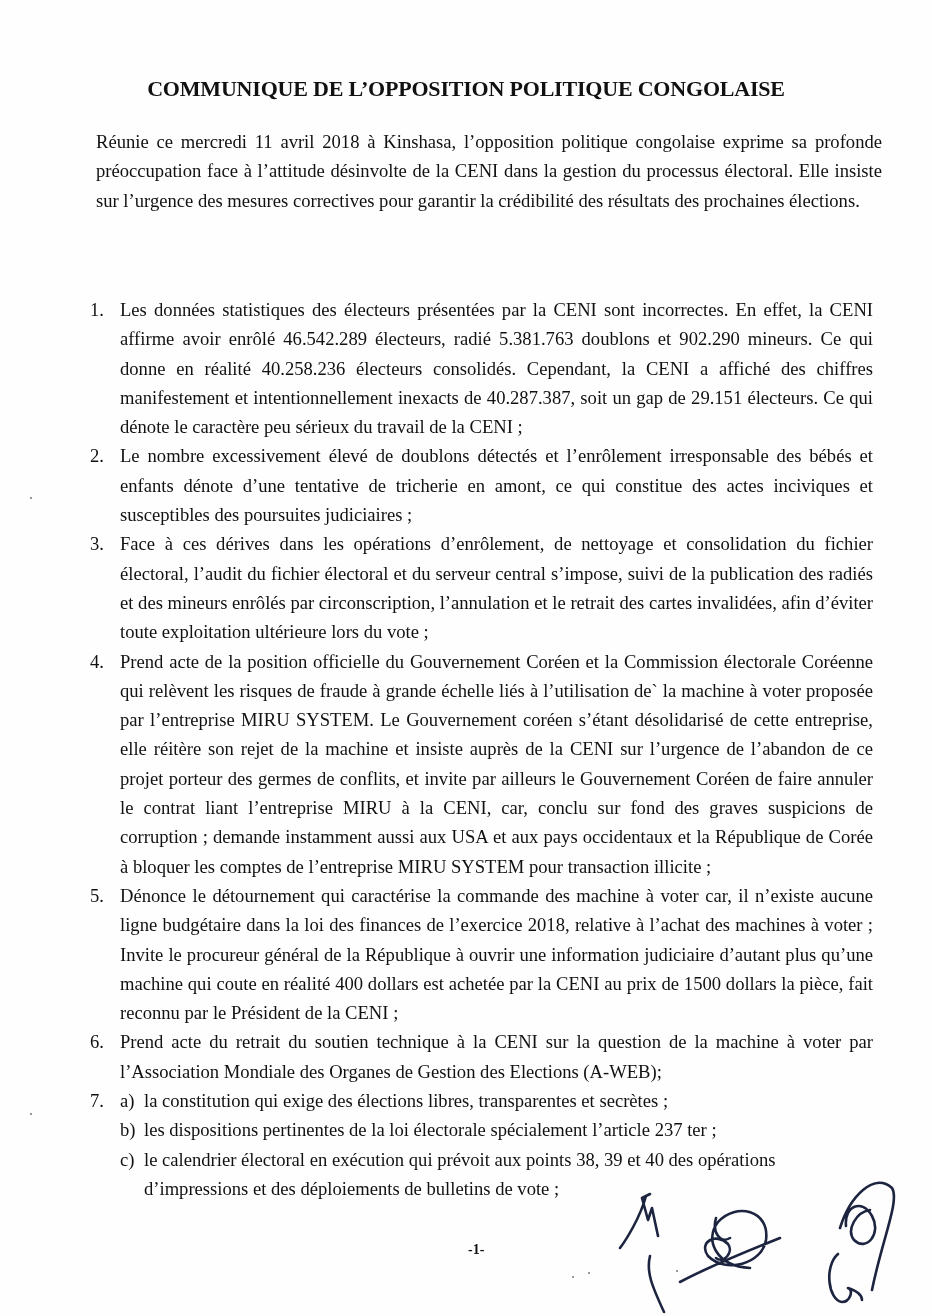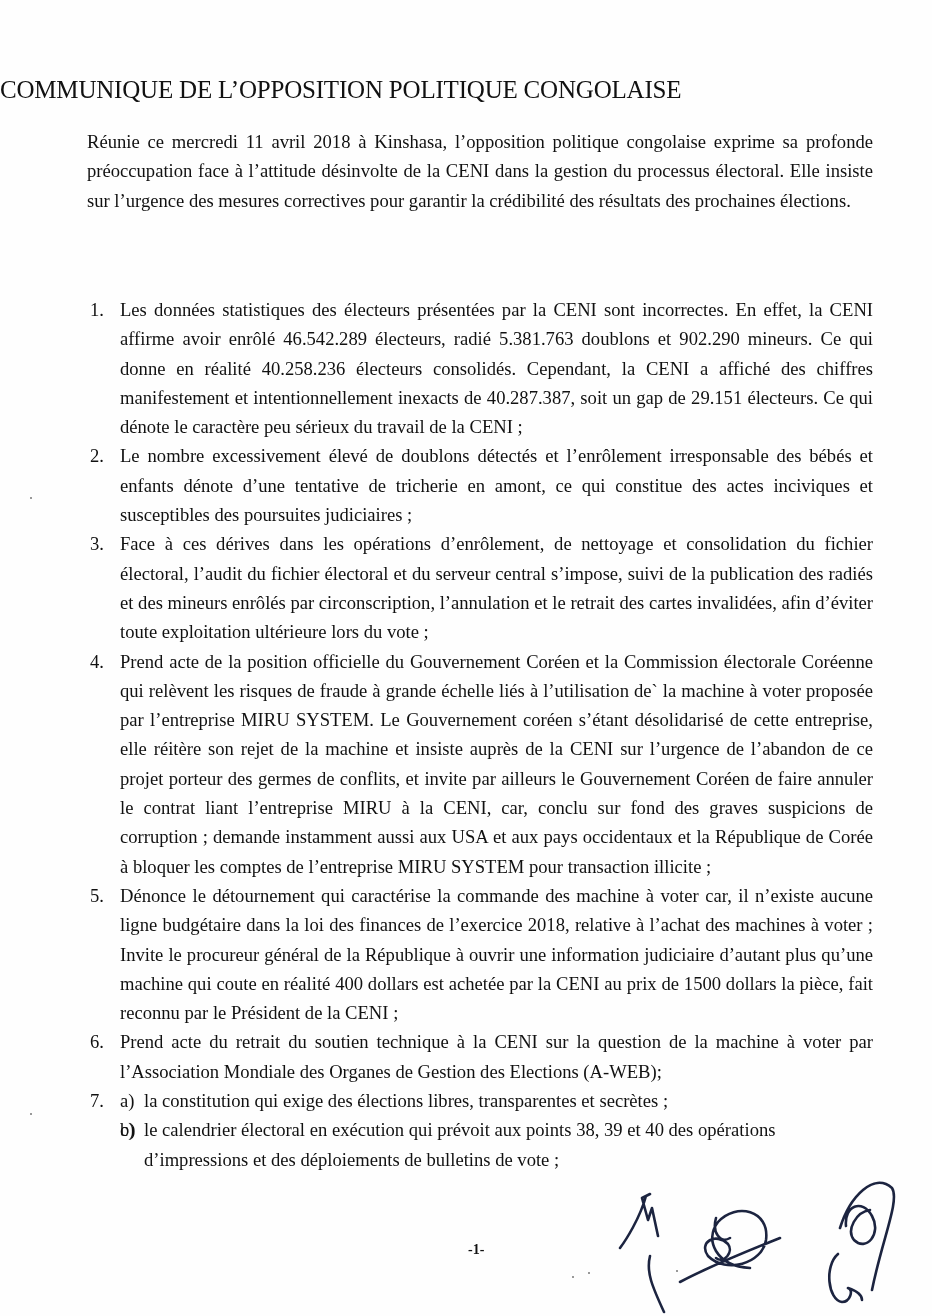--- a/index.html
+++ b/index.html
@@ -3,25 +3,25 @@
 <meta charset="utf-8">
 <style>
   html, body { margin: 0; padding: 0; background: #ffffff; }
   body {
     width: 932px; height: 1316px; position: relative; overflow: hidden;
     font-family: "Liberation Serif", "DejaVu Serif", serif;
     color: #111111;
   }
   .page { position: absolute; left: 0; top: 0; width: 932px; height: 1316px; background: #fefefe; }
   .title {
-    position: absolute; top: 76px; left: 0; width: 932px; 
-    font-weight: normal; font-size: 25px; letter-spacing: -0.2px;
+    position: absolute; top: 76px; left: 0; width: 932px; text-align: center;
+    font-weight: bold; font-size: 22px; letter-spacing: -0.2px;
   }
   .para {
-    position: absolute; left: 87px; width: 786px;
+    position: absolute; left: 96px; width: 786px;
     font-size: 18.6px; line-height: 29.3px; text-align: justify;
     text-align-last: left;
   }
   .intro { top: 127px; }
   .lead { top: 251px; }
   ol.items {
     position: absolute; left: 87px; top: 295px; width: 786px; margin: 0; padding: 0;
     list-style: none; font-size: 18.6px; line-height: 29.3px;
   }
   ol.items > li { position: relative; padding-left: 33px; text-align: justify; text-align-last: left; margin: 0; }
@@ -46,21 +46,21 @@
 
   <ol class="items" id="items">
       <li><span class="num">1.</span><span><span>Les données statistiques des électeurs présentées par la CENI sont incorrectes. En effet, la CENI affirme avoir enrôlé </span><b>46.542.289</b><span> électeurs, radié </span><b>5.381.763</b><span> doublons et </span><b>902.290</b><span> mineurs. Ce qui donne en réalité </span><b>40.258.236</b><span> électeurs consolidés. Cependant, la CENI a affiché des chiffres manifestement et intentionnellement inexacts de </span><b>40.287.387</b><span>, soit un gap de </span><b>29.151</b><span> électeurs. Ce qui dénote le caractère peu sérieux du travail de la CENI ;</span></span></li>
       <li><span class="num">2.</span><span><span>Le nombre excessivement élevé de doublons détectés et l’enrôlement irresponsable des bébés et enfants dénote d’une tentative de tricherie en amont, ce qui constitue des actes inciviques et susceptibles des poursuites judiciaires ;</span></span></li>
       <li><span class="num">3.</span><span><span>Face à ces dérives dans les opérations d’enrôlement, de nettoyage et consolidation du fichier électoral, l’audit du fichier électoral et du serveur central s’impose, suivi de la publication des radiés et des mineurs enrôlés par circonscription, l’annulation et le retrait des cartes invalidées, afin d’éviter toute exploitation ultérieure lors du vote ;</span></span></li>
       <li><span class="num">4.</span><span><span>Prend acte de la position officielle du Gouvernement Coréen  et la Commission électorale Coréenne qui relèvent les risques de fraude à grande échelle liés à l’utilisation de` la machine à voter proposée par l’entreprise MIRU SYSTEM. Le Gouvernement coréen s’étant désolidarisé de cette entreprise, elle réitère son rejet de la machine et insiste auprès de la CENI sur l’urgence de l’abandon de ce projet porteur des germes de conflits, et invite par </span><b>ailleurs</b><span> le Gouvernement Coréen de faire annuler le contrat liant l’entreprise MIRU à la CENI, car, conclu sur fond des graves suspicions de corruption ; demande instamment aussi aux USA et aux pays occidentaux et la République de Corée à bloquer les comptes de l’entreprise MIRU SYSTEM pour transaction illicite ;</span></span></li>
       <li><span class="num">5.</span><span><span>Dénonce le détournement qui caractérise la commande des machine à voter car, il n’existe aucune ligne budgétaire dans  la loi des finances de l’exercice 2018, relative à l’achat des machines à voter ; Invite le procureur général de la République à ouvrir une information judiciaire d’autant plus qu’une machine qui coute en réalité 400 dollars est achetée par la CENI au prix de 1500 dollars la pièce, fait reconnu par le Président de la CENI ;</span></span></li>
       <li><span class="num">6.</span><span><span>Prend acte du retrait du soutien technique à la CENI sur la question de la machine à voter par l’Association Mondiale des Organes de Gestion des Elections (A-WEB);</span></span></li>
       <li><span class="num">7.</span><ol class="sub">
           <li><span class="sub-num">a)</span><span>la constitution qui exige des élections libres, transparentes et secrètes ;</span></li>
-          <li><span class="sub-num">b)</span></li>
+          <li><span class="sub-num">b)</span><span>les dispositions pertinentes de la loi électorale spécialement l’article 237 ter ;</span></li>
           <li><span class="sub-num">c)</span><span>le calendrier électoral en exécution qui prévoit aux points 38, 39 et 40 des opérations d’impressions et des déploiements de bulletins de vote ;</span></li>
         </ol></li>
     </ol>
 
   <div class="pagenum">-1-</div>
 
   <svg class="sig" style="left:600px; top:1170px;" width="332" height="146" viewBox="0 0 332 146">
     <g fill="none" stroke="#1c2440" stroke-width="2.6" stroke-linecap="round" stroke-linejoin="round">
       <path d="M58 66 L52 38 L48 50 L42 28 L50 24 M46 26 C40 48 26 70 20 78 M50 86 C46 102 52 116 64 142"></path>
       <path d="M80 112 C110 96 150 80 180 68 M150 98 C116 96 104 70 118 52 C136 32 170 40 166 70 C162 94 126 104 108 86 C98 72 116 62 128 74 C134 82 124 94 116 88 M116 48 C112 62 120 74 130 68"></path>

